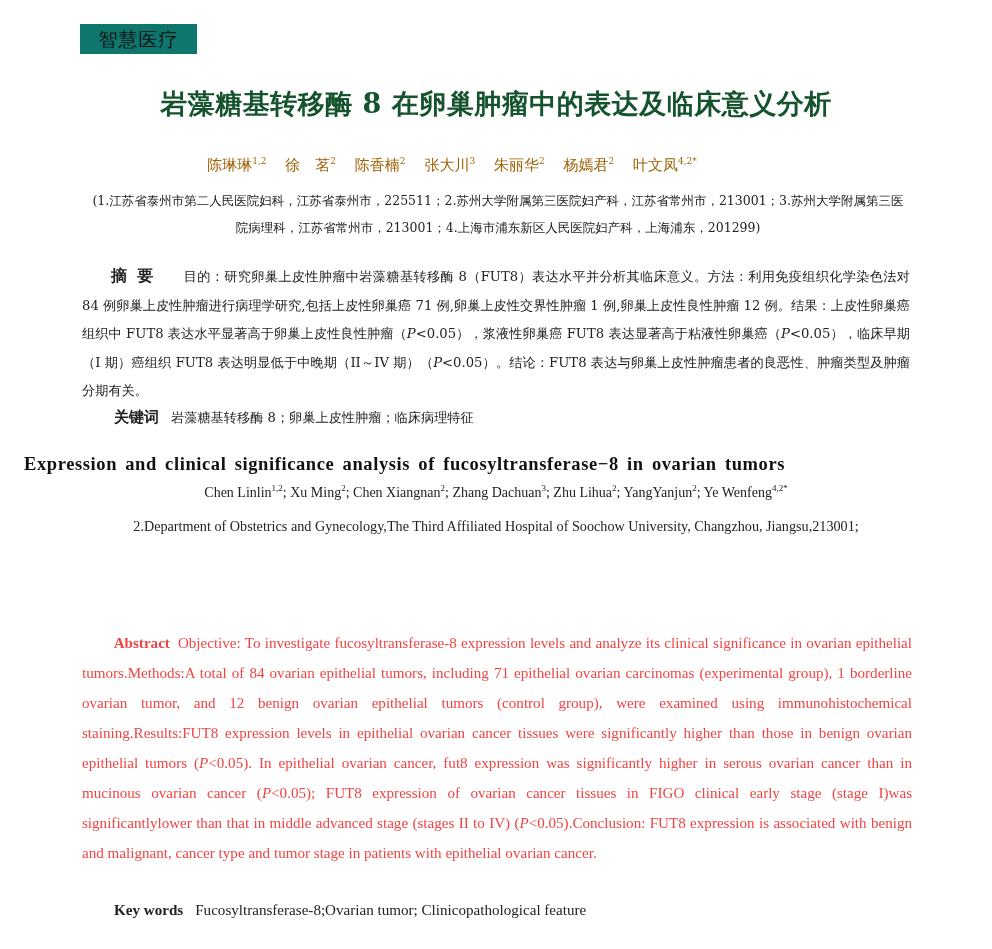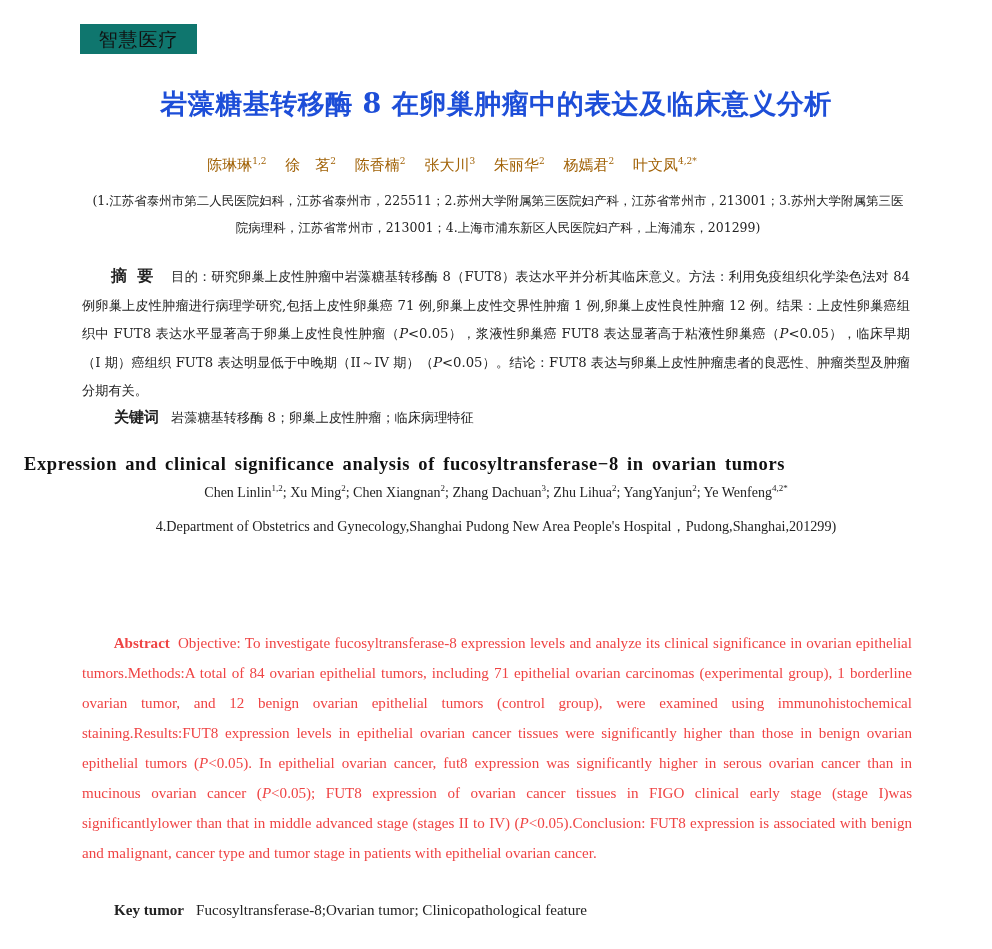--- a/index.html
+++ b/index.html
@@ -4,40 +4,40 @@
 <style>
   html, body { margin: 0; padding: 0; background: #ffffff; }
   body { width: 992px; height: 949px; position: relative; overflow: hidden; color: #1a1a1a; }
   .section-tag {
     position: absolute; left: 80px; top: 24px; width: 117px; height: 30px;
     background: #0f766e; font-family: "DejaVu Sans", sans-serif; font-size: 19px;
     line-height: 30px; text-align: center; color: #111; letter-spacing: 1px;
   }
   .cn-title {
     position: absolute; left: 0; width: 992px; top: 86px; text-align: center;
-    font-family: "DejaVu Serif", serif; font-weight: bold; font-size: 27px; color: #1d4ed8;
+    font-family: "DejaVu Serif", serif; font-weight: bold; font-size: 27px; color: #14532d;
     letter-spacing: 0.5px;
   }
   .cn-authors {
     position: absolute; left: 0; width: 904px; top: 156px; text-align: center;
     font-family: "DejaVu Serif", serif; font-size: 15px; color: #a16207;
   }
   .cn-authors .au { margin: 0 7px; }
   sup { font-size: 9px; vertical-align: super; line-height: 0; }
   .cn-affil {
     position: absolute; left: 88px; width: 820px; top: 187px;
     font-family: "DejaVu Serif", serif; font-size: 12.5px; line-height: 27px;
     color: #222; text-align: center;
   }
   .cn-abstract {
     position: absolute; left: 82px; width: 828px; top: 262px;
     font-family: "DejaVu Serif", serif; font-size: 13.2px; line-height: 28.6px;
     color: #222; text-align: justify; text-indent: 2.2em;
   }
-  .cn-abstract .lbl { font-family: "DejaVu Sans", sans-serif; font-weight: bold; font-size: 16px; letter-spacing: 10px; margin-right: 8px; }
+  .cn-abstract .lbl { font-family: "DejaVu Sans", sans-serif; font-weight: bold; font-size: 16px; letter-spacing: 10px; margin-right: 20px; }
   .cn-keywords {
     position: absolute; left: 114px; top: 408px;
     font-family: "DejaVu Serif", serif; font-size: 13.2px; color: #222; text-align: center;
   }
   .cn-keywords .lbl { font-family: "DejaVu Sans", sans-serif; font-size: 15px; font-weight: bold; margin-right: 12px; }
   .en-title {
     position: absolute; left: 0; width: 992px; top: 454px; 
     font-family: "Liberation Serif", serif; font-weight: bold; font-size: 18.5px; color: #111;
     letter-spacing: 0.6px; word-spacing: 3px; margin-left: 24px;
   }
@@ -90,22 +90,22 @@
   <span class="lbl">关键词</span><span>岩藻糖基转移酶 8；卵巢上皮性肿瘤；临床病理特征</span>
 </div>
 
 <div class="en-title">Expression and clinical significance analysis of fucosyltransferase−8 in ovarian tumors</div>
 
 <div class="en-authors">
   <span>Chen Linlin</span><sup>1,2</sup><span>; </span><span>Xu Ming</span><sup>2</sup><span>; </span><span>Chen Xiangnan</span><sup>2</sup><span>; </span><span>Zhang Dachuan</span><sup>3</sup><span>; </span><span>Zhu Lihua</span><sup>2</sup><span>; </span><span>YangYanjun</span><sup>2</sup><span>; </span><span>Ye Wenfeng</span><sup>4,2*</sup>
 </div>
 
 <div class="en-affil">
-  <div>4.Department of Obstetrics and Gynecology,Shanghai Pudong New Area People's Hospital，Pudong,Shanghai,201299)</div>
+  <div>2.Department of Obstetrics and Gynecology,The Third Affiliated Hospital of Soochow University, Changzhou, Jiangsu,213001;</div>
 </div>
 
 <div class="en-abstract">
   <span class="lbl">Abstract</span><span>Objective: To investigate fucosyltransferase-8 expression levels and analyze its clinical significance in ovarian epithelial tumors.Methods:A total of 84 ovarian epithelial tumors, including 71 epithelial ovarian carcinomas (experimental group), 1 borderline ovarian tumor, and 12 benign ovarian epithelial tumors (control group), were examined using immunohistochemical staining.Results:FUT8 expression levels in epithelial ovarian cancer tissues were significantly higher than those in benign ovarian epithelial tumors (</span><i>P</i><span>&lt;0.05). In epithelial ovarian cancer, fut8 expression was significantly higher in serous ovarian cancer than in mucinous ovarian cancer (</span><i>P</i><span>&lt;0.05); FUT8 expression of ovarian cancer tissues in FIGO clinical early stage (stage I)was significantlylower than that in middle advanced stage (stages II to IV) (</span><i>P</i><span>&lt;0.05).Conclusion: FUT8 expression is associated with benign and malignant, cancer type and tumor stage in patients with epithelial ovarian cancer.</span>
 </div>
 
 <div class="en-keywords">
-  <span class="lbl">Key tumor</span><span>Fucosyltransferase-8;Ovarian tumor; Clinicopathological feature</span>
+  <span class="lbl">Key words</span><span>Fucosyltransferase-8;Ovarian tumor; Clinicopathological feature</span>
 </div>
 
 </body></html>

